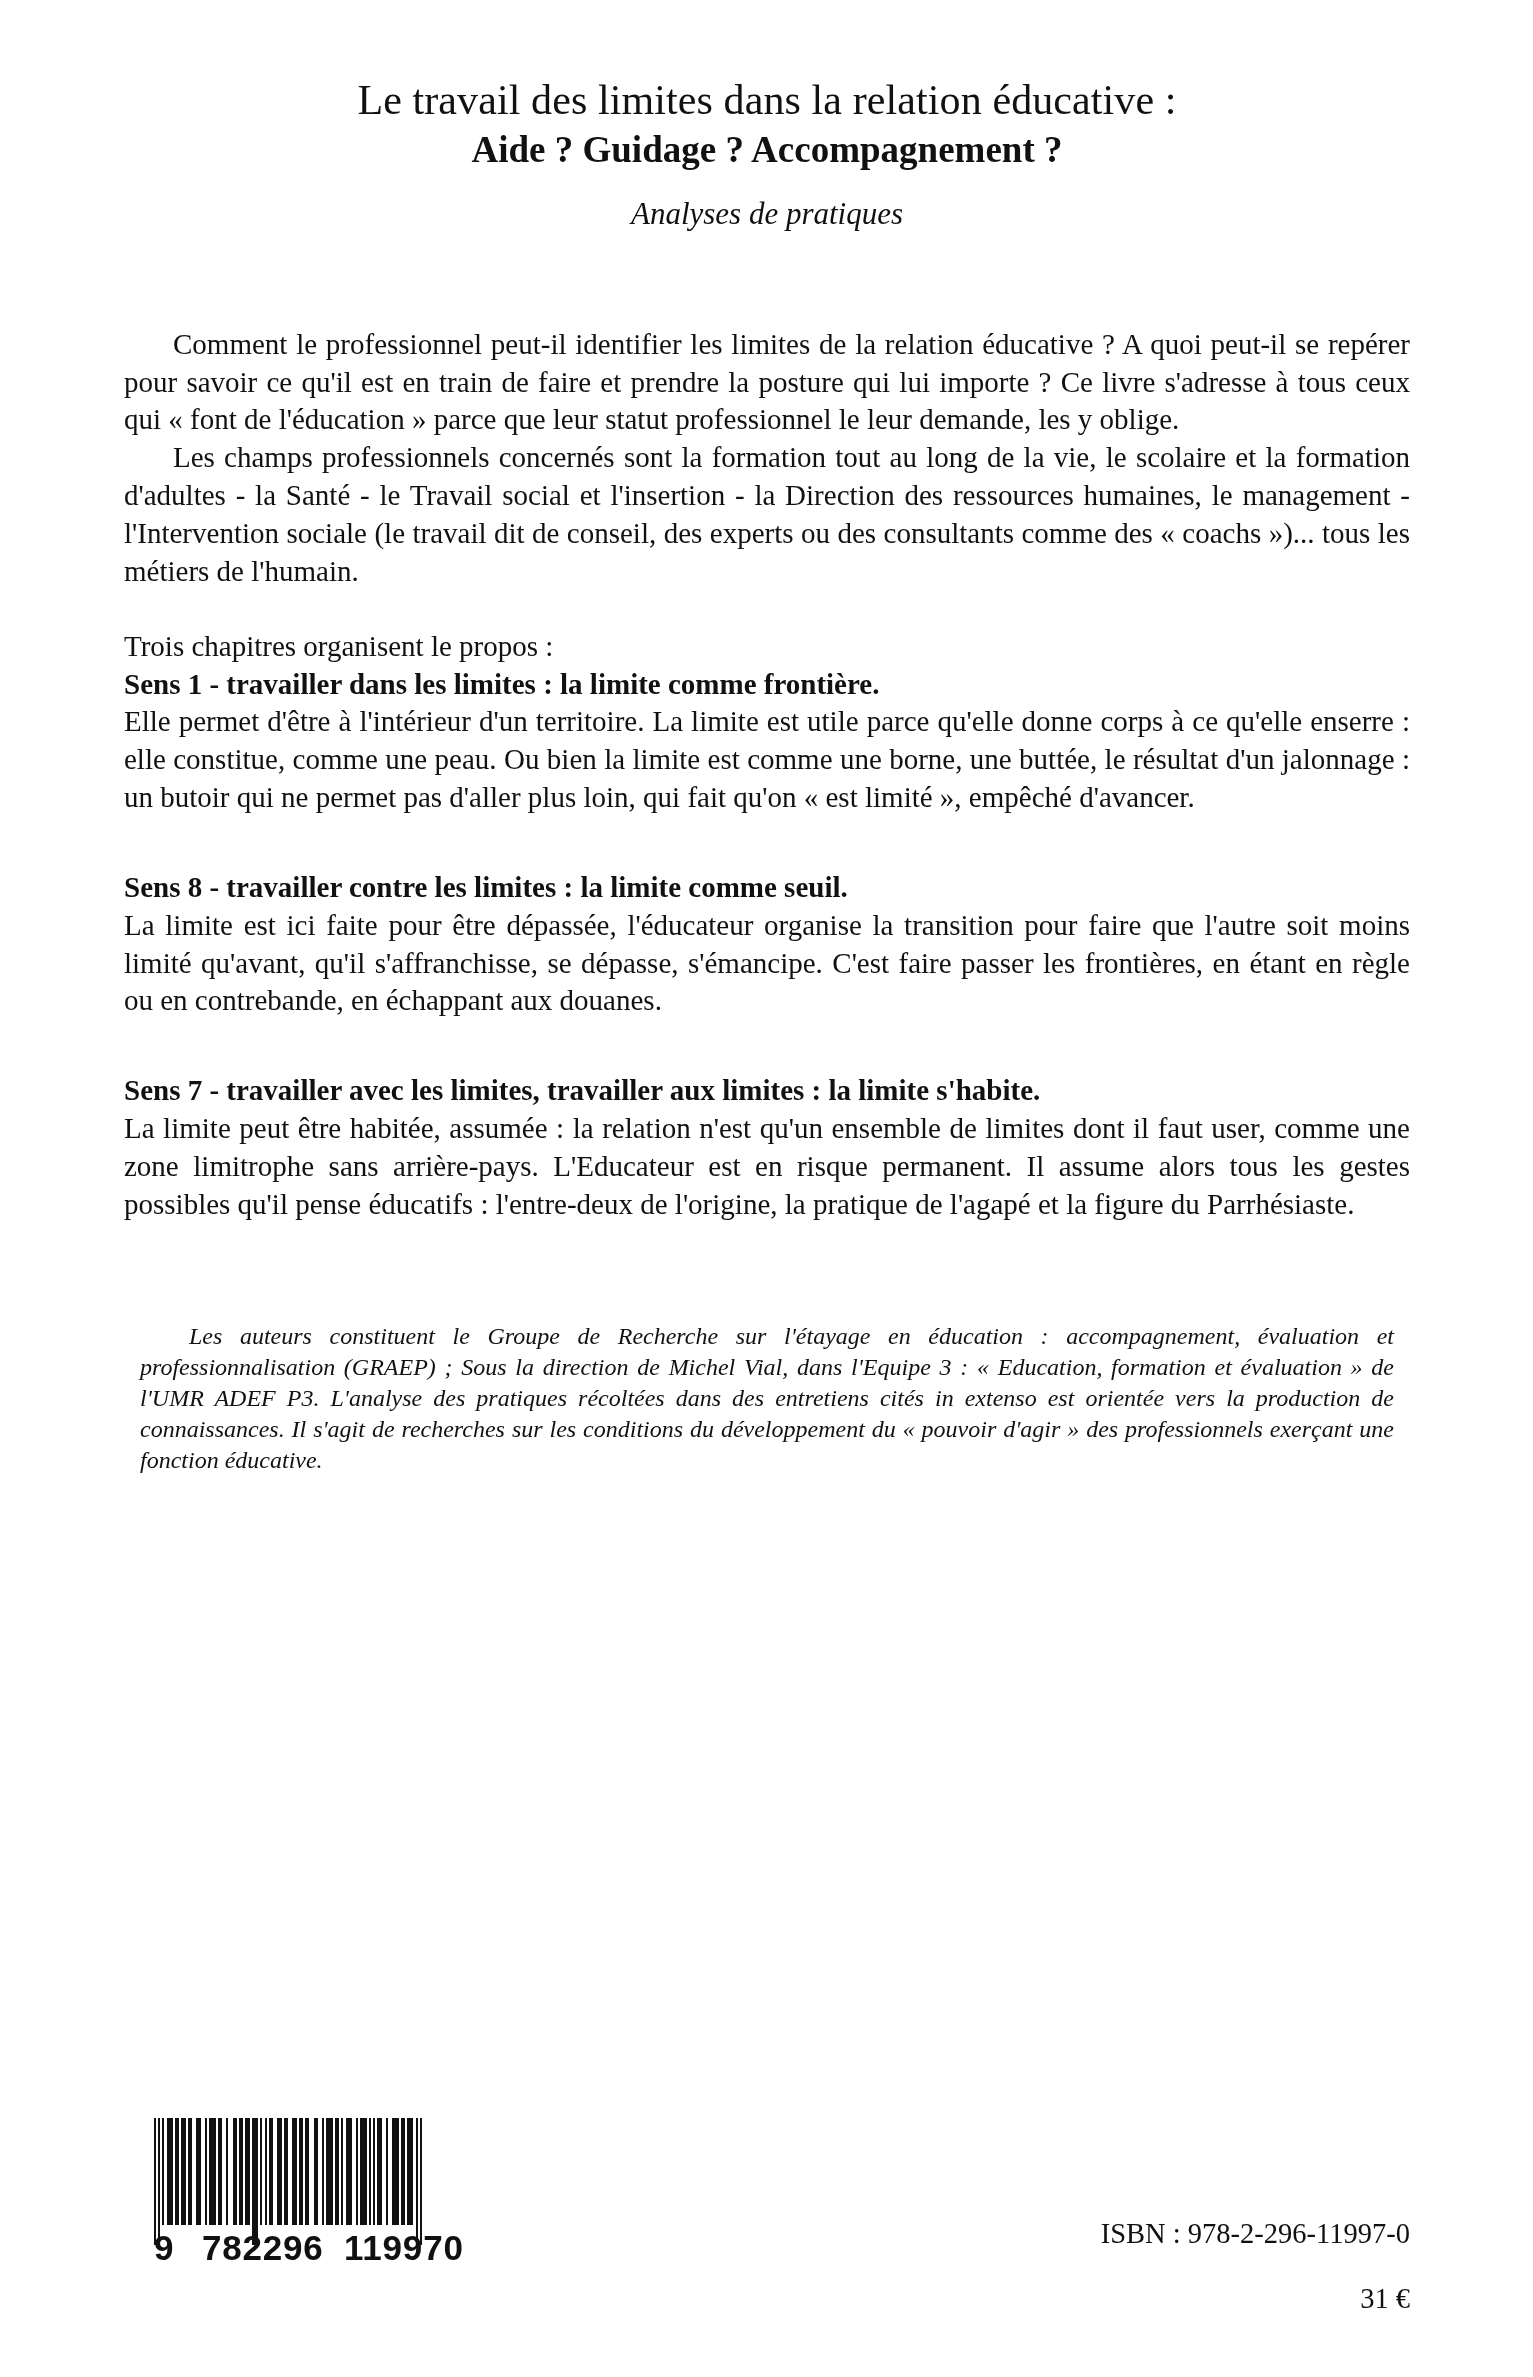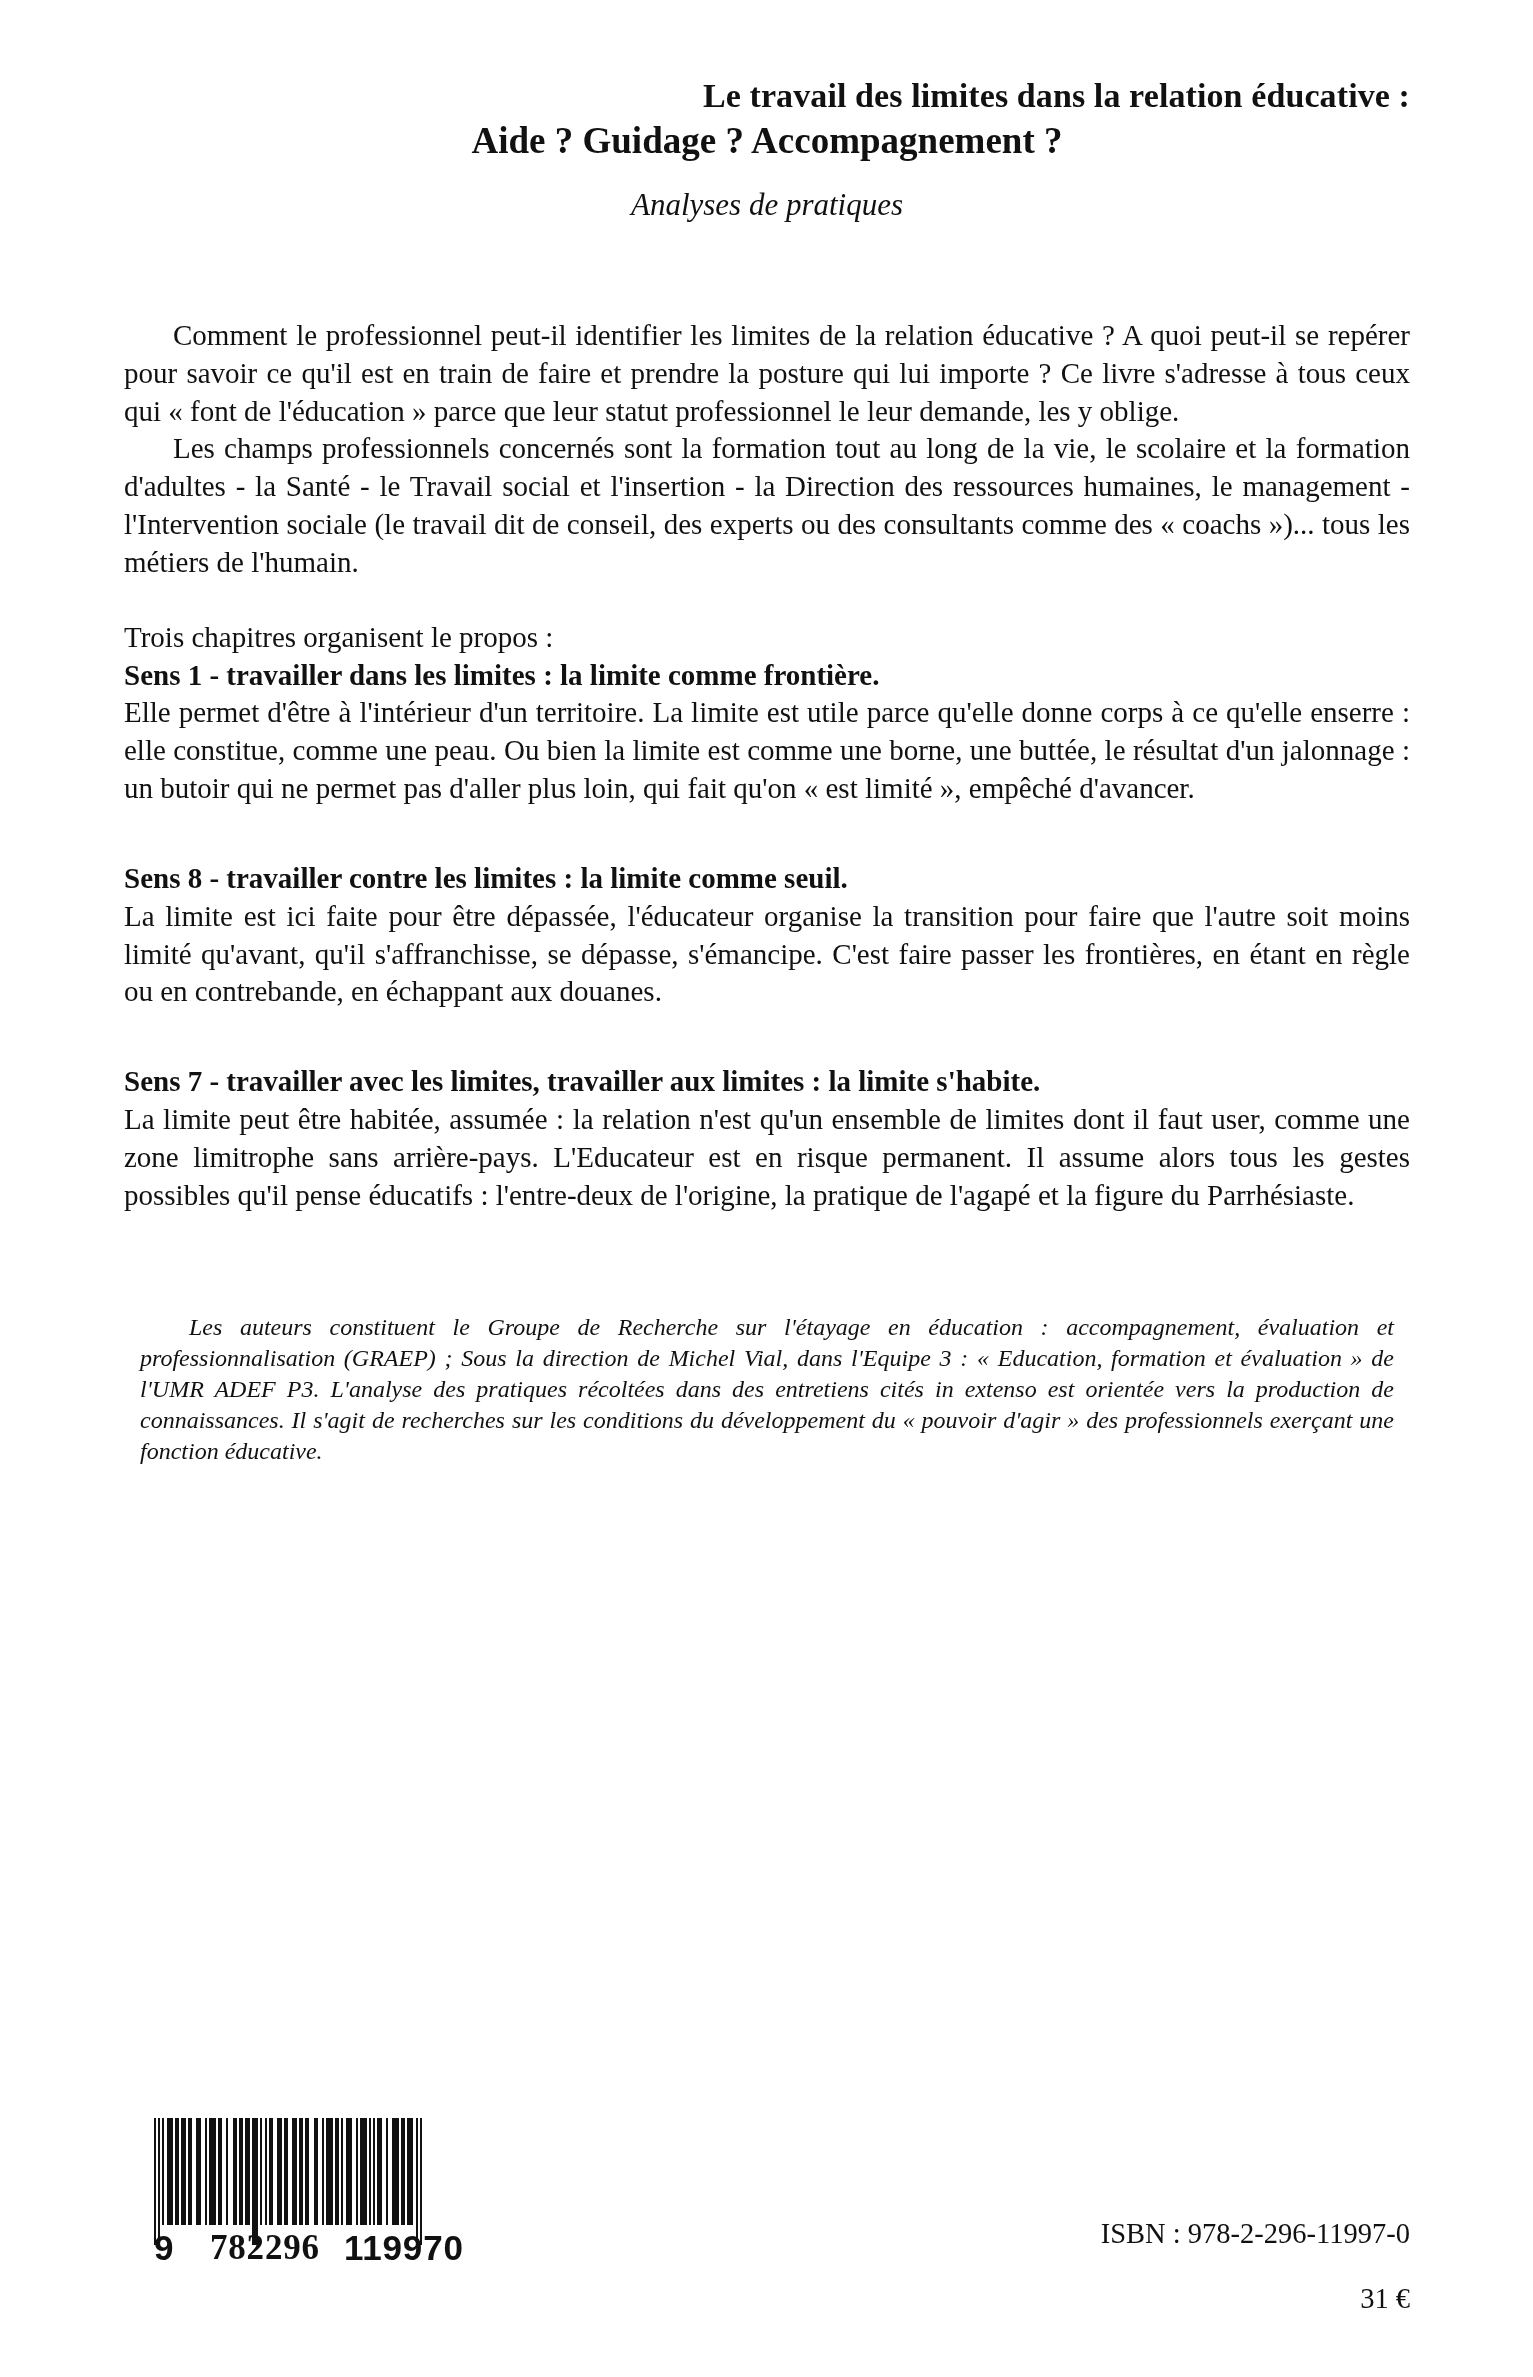--- a/index.html
+++ b/index.html
@@ -30,25 +30,24 @@
     top: 0;
     width: 1286px;
   }
 
   
   .title-block {
     padding-top: 77px;
     text-align: center;
   }
   .title-line-1 {
-    font-size: 34px;
-    font-weight: bold;
+    font-size: 42px;
+    font-weight: normal;
     line-height: 1.12;
     letter-spacing: 0.1px;
-    text-align: right;
   }
   .title-line-2 {
     font-size: 37px;
     font-weight: bold;
     line-height: 1.15;
     margin-top: 5px;
   }
   .subtitle {
     font-size: 31px;
     font-style: italic;
@@ -143,21 +142,21 @@
     font-weight: 600;
     letter-spacing: 0.8px;
     color: #111111;
   }
   .barcode-digits .d-lead {
     position: absolute;
     left: 0; top: 0;
   }
   .barcode-digits .d-left {
     position: absolute;
-    left: 56px; top: 0; font-family: Liberation Serif, serif;
+    left: 48px; top: 0;
   }
   .barcode-digits .d-right {
     position: absolute;
     left: 190px; top: 0;
   }
 
   .isbn-block {
     position: absolute;
     right: 0;
     top: 97px;

